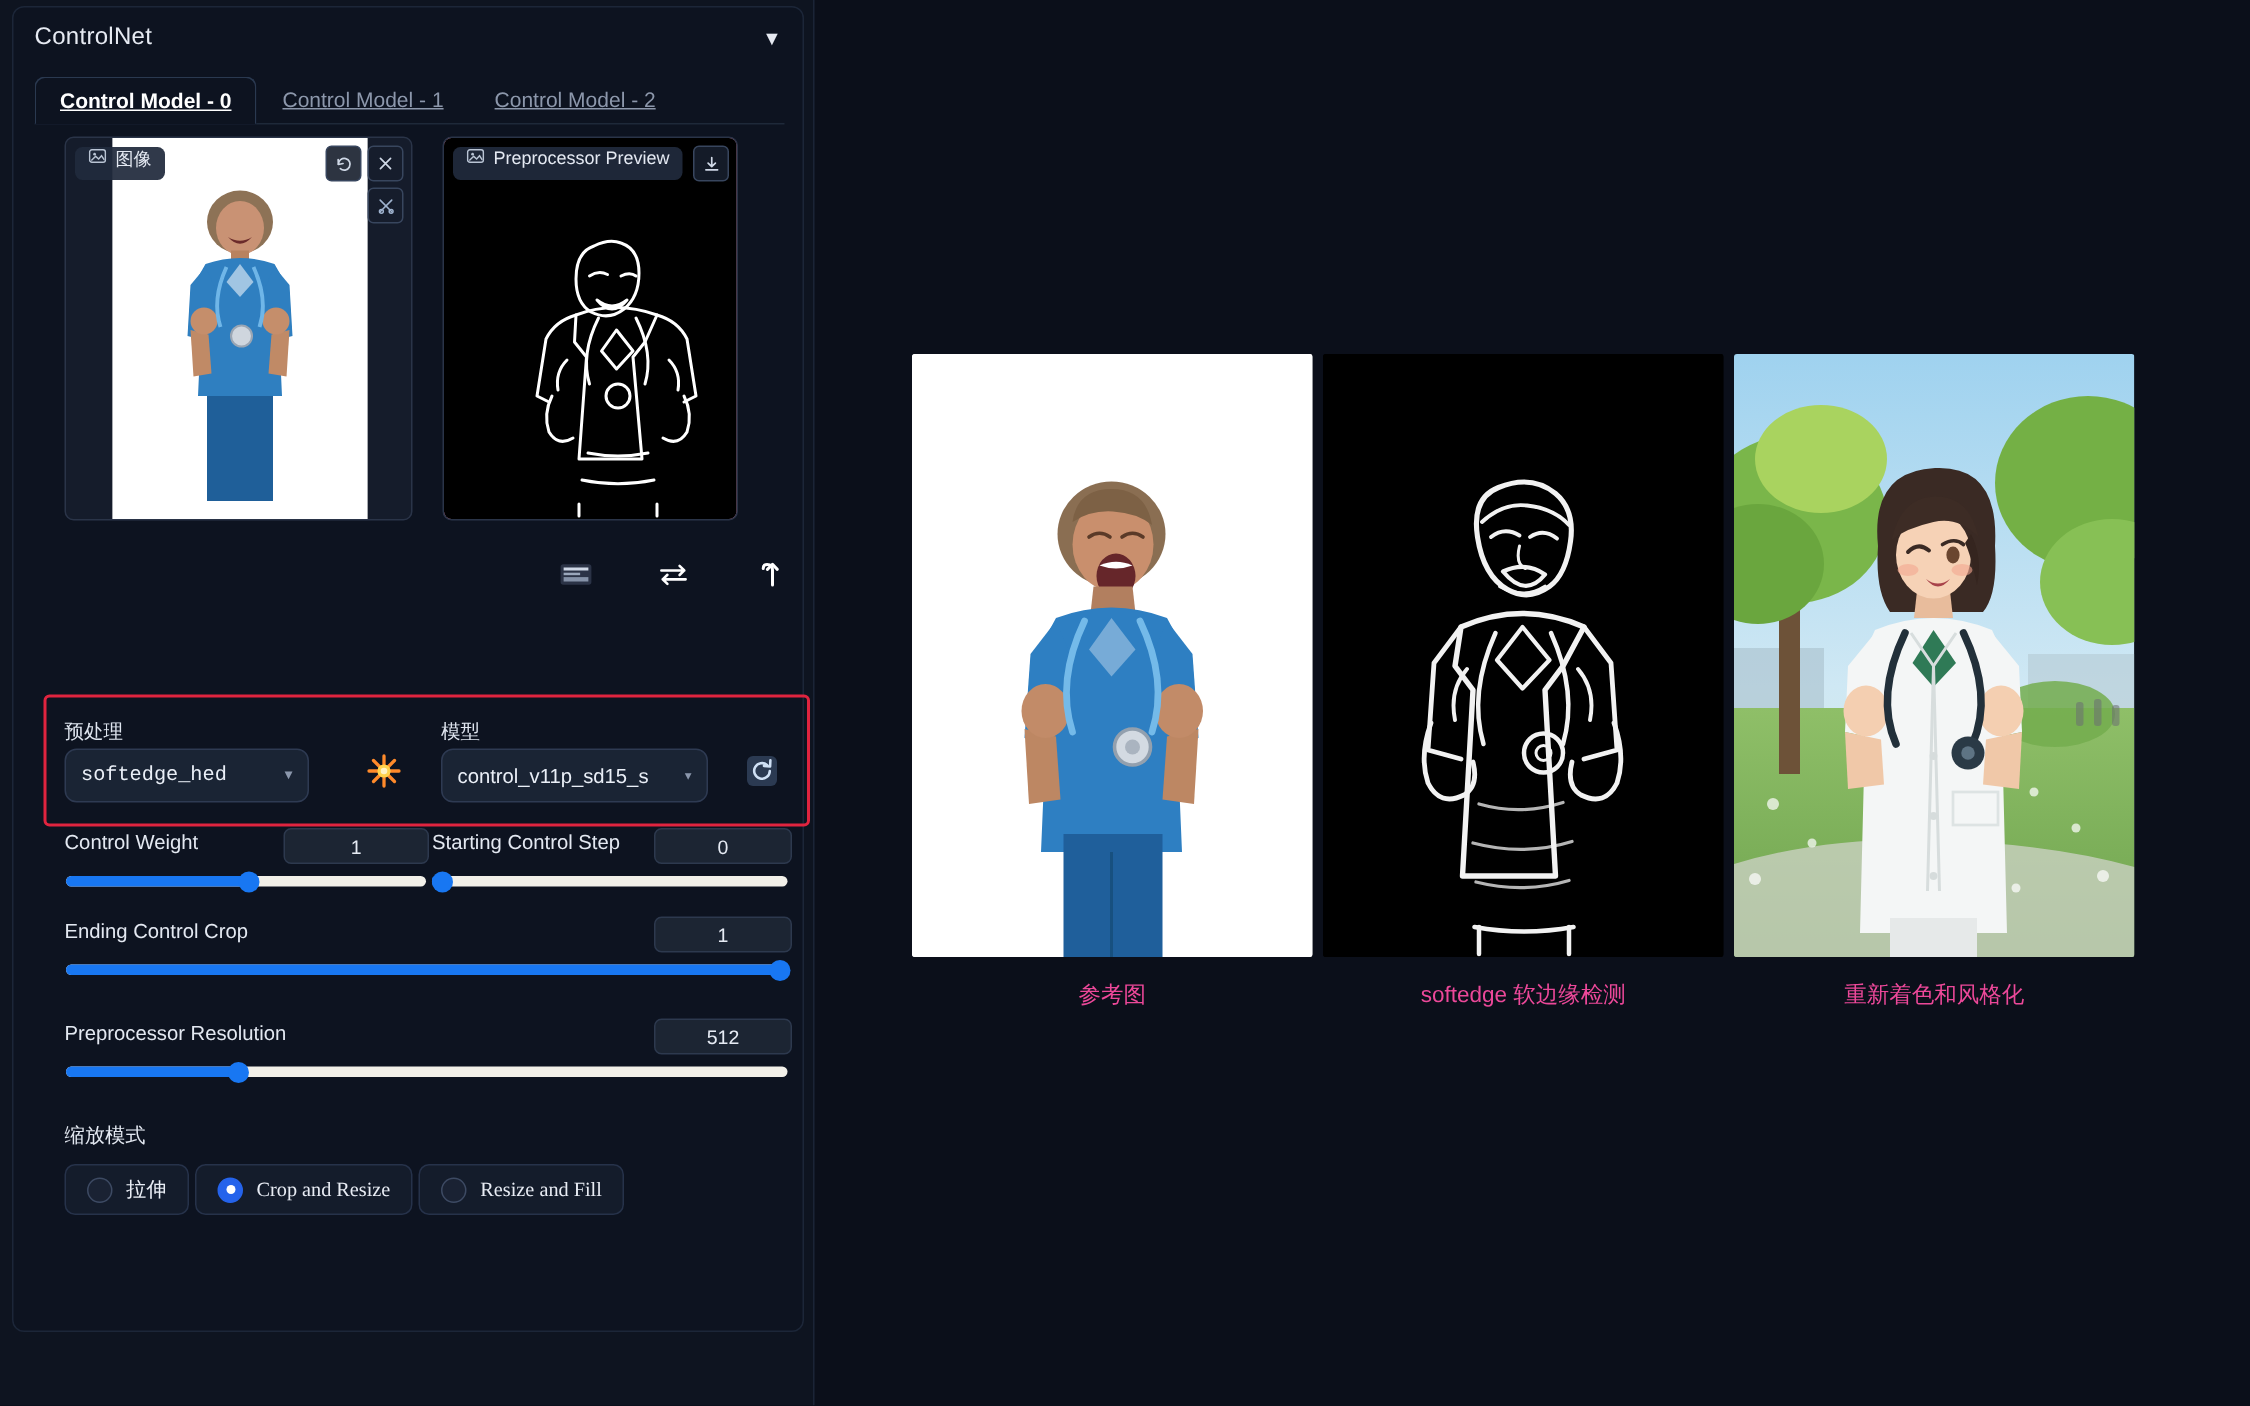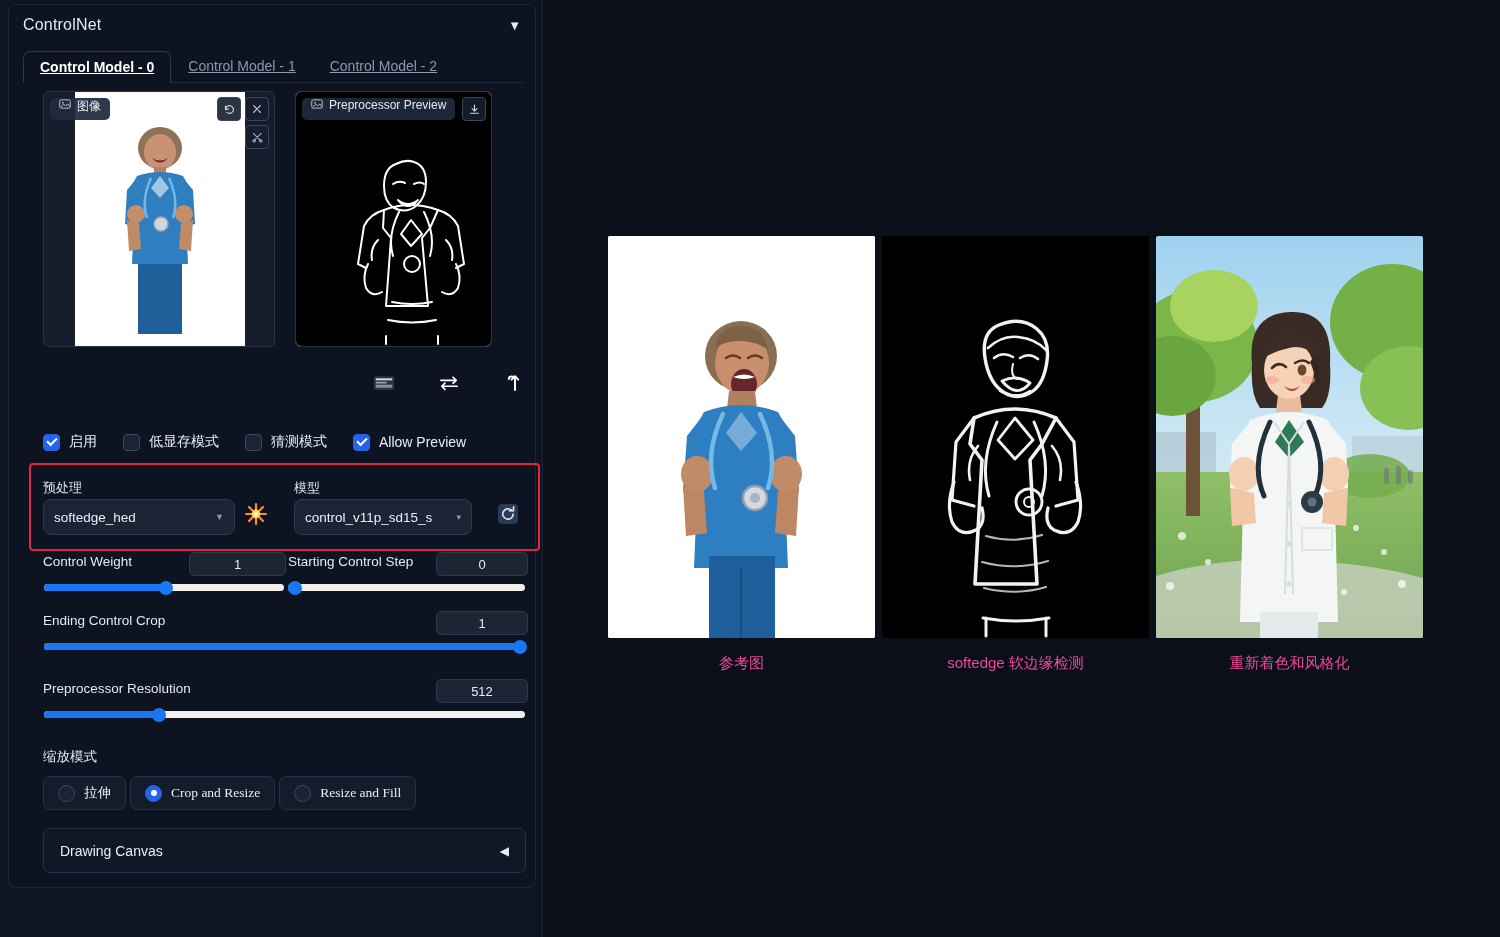--- a/index.html
+++ b/index.html
@@ -423,43 +423,25 @@
         </svg>
       </div>
       <div class="strip-ico">
         <svg width="20" height="20" viewBox="0 0 20 20">
           <path d="M11 17 L11 7 q0 -3.6 -3.6 -3.6 q-2.6 0 -2.6 2.6" fill="none" stroke="#ffffff" stroke-width="2" stroke-linecap="round"></path>
           <path d="M7.6 6.6 L11 3.2 L14.2 6.6" fill="none" stroke="#ffffff" stroke-width="2" stroke-linecap="round" stroke-linejoin="round"></path>
         </svg>
       </div>
     </div>
 
-    <div id="cb-row">
-      <div class="cb-item">
-        <span class="cbx on"></span>
-        <span class="cb-label">启用</span>
-      </div>
-      <div class="cb-item">
-        <span class="cbx"></span>
-        <span class="cb-label">低显存模式</span>
-      </div>
-      <div class="cb-item">
-        <span class="cbx"></span>
-        <span class="cb-label">猜测模式</span>
-      </div>
-      <div class="cb-item">
-        <span class="cbx on"></span>
-        <span class="cb-label">Allow Preview</span>
-      </div>
-    </div>
 
     <div id="proc-group"></div>
 
     <span class="field-label" style="left:34px; top:474px;">预处理</span>
-    <div class="sel" style="left:34px; top:494px; width:192px;">
+    <div class="sel" style="left:34px; top:494px; width:163px;font-family:Liberation Mono, monospace;">
       <span class="sel-val">softedge_hed</span>
       <span class="sel-caret">▼</span>
     </div>
 
     <div id="spark-icon">
       <svg width="26" height="26" viewBox="0 0 26 26">
         <g stroke="#ff8a2a" stroke-width="2.2" stroke-linecap="round">
           <path d="M13 3 L13 11"></path>
             <path d="M13 15 L13 23"></path>
           <path d="M3 13 L11 13"></path>
@@ -525,24 +507,20 @@
       <div class="radio-pill">
         <span class="rdo on"></span>
         <span class="rdo-label">Crop and Resize</span>
       </div>
       <div class="radio-pill">
         <span class="rdo"></span>
         <span class="rdo-label">Resize and Fill</span>
       </div>
     </div>
 
-    <div id="draw-acc">
-      <span id="draw-title">Drawing Canvas</span>
-      <span id="draw-caret">◀</span>
-    </div>
 
   </div>
 </div>
 
 <div id="gallery">
 
   <div class="gcell" style="left:0;">
     <div class="gimg ph-ref">
       <svg width="267" height="402" viewBox="0 0 267 402">
         <rect width="267" height="402" fill="#ffffff"></rect>

